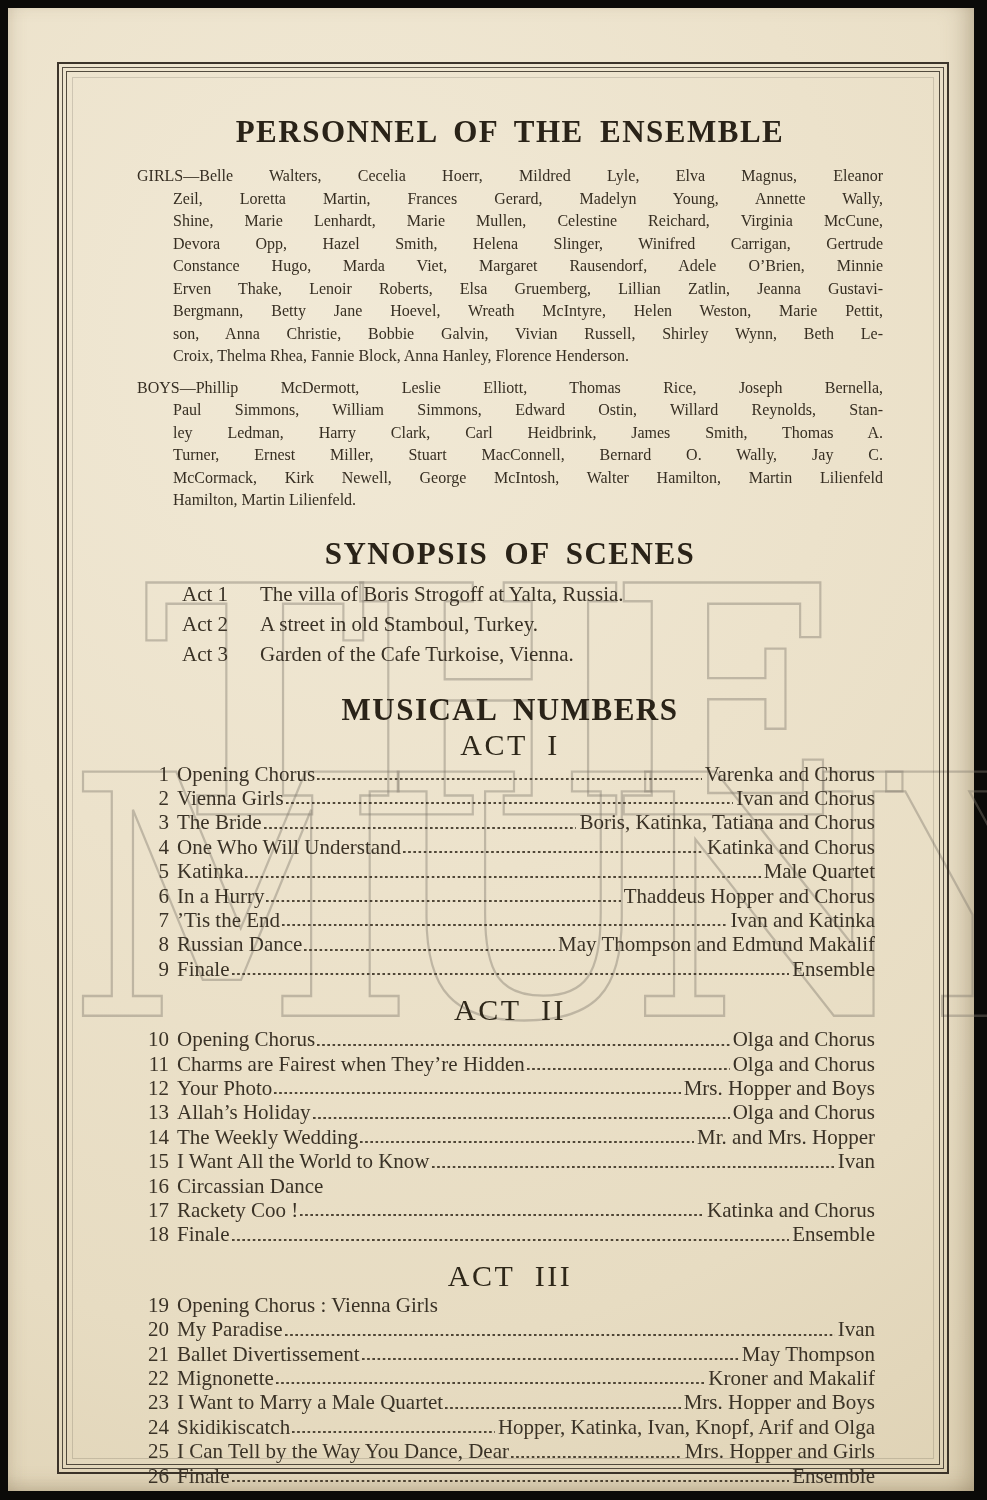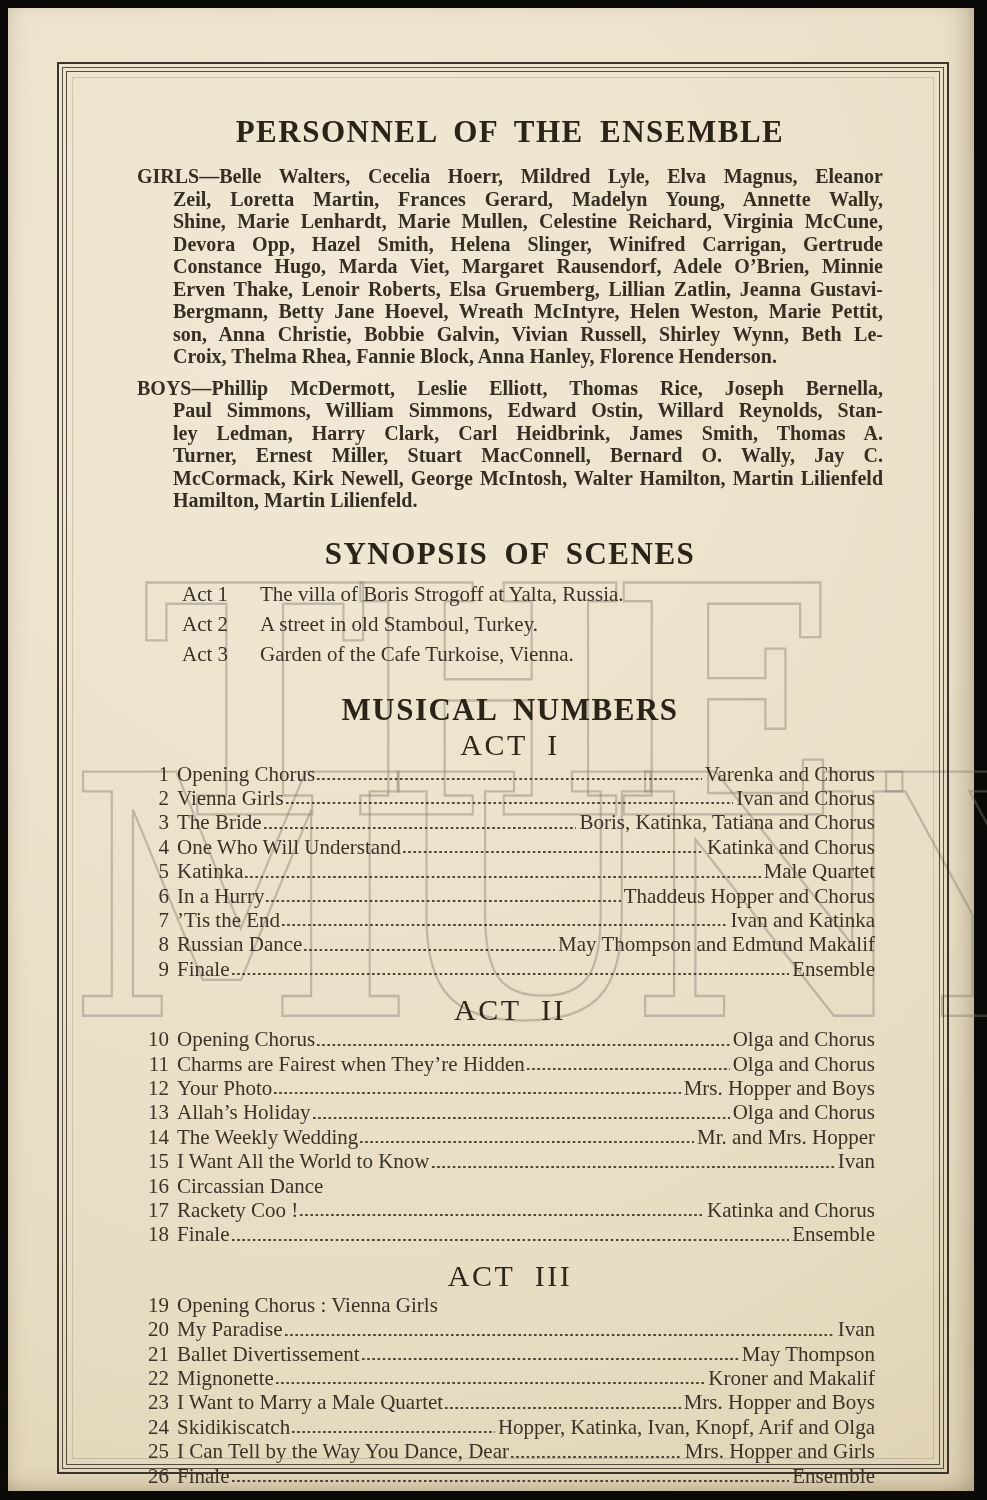--- a/index.html
+++ b/index.html
@@ -22,21 +22,21 @@
   .f3{border:1.2px solid rgba(44,37,28,.80);padding:5px;}
   .f4{border:1px solid rgba(44,37,28,.16);}
   .content{box-sizing:border-box;height:100%;padding:28px 50px 0 64px;}
   
   .h1{font-weight:bold;font-size:31px;line-height:36px;text-align:center;color:#2a2318;
       letter-spacing:1.5px;word-spacing:7px;margin:0;}
   #personnel-title{margin-top:8px;}
   #synopsis-title{margin-top:24px;}
   #musical-title{margin-top:23px;}
   
-  .para{font-size:20px;line-height:22.5px;padding-left:36px;color:#362e22;font-weight:bold;}
+  .para{font-size:16px;line-height:22.5px;padding-left:36px;color:#362e22;}
   #girls-para{margin-top:15px;}
   #boys-para{margin-top:9px;}
   .pline{text-align:justify;text-align-last:justify;}
   .pline.first{margin-left:-36px;}
   .pline.last{text-align-last:left;}
   
   .scenes{margin:7px 0 0 45px;}
   .scene-row{display:flex;font-size:21px;line-height:30px;}
   .scene-act{flex:none;width:78px;font-family:Liberation Serif, serif;}
   .scene-desc{flex:none;}

